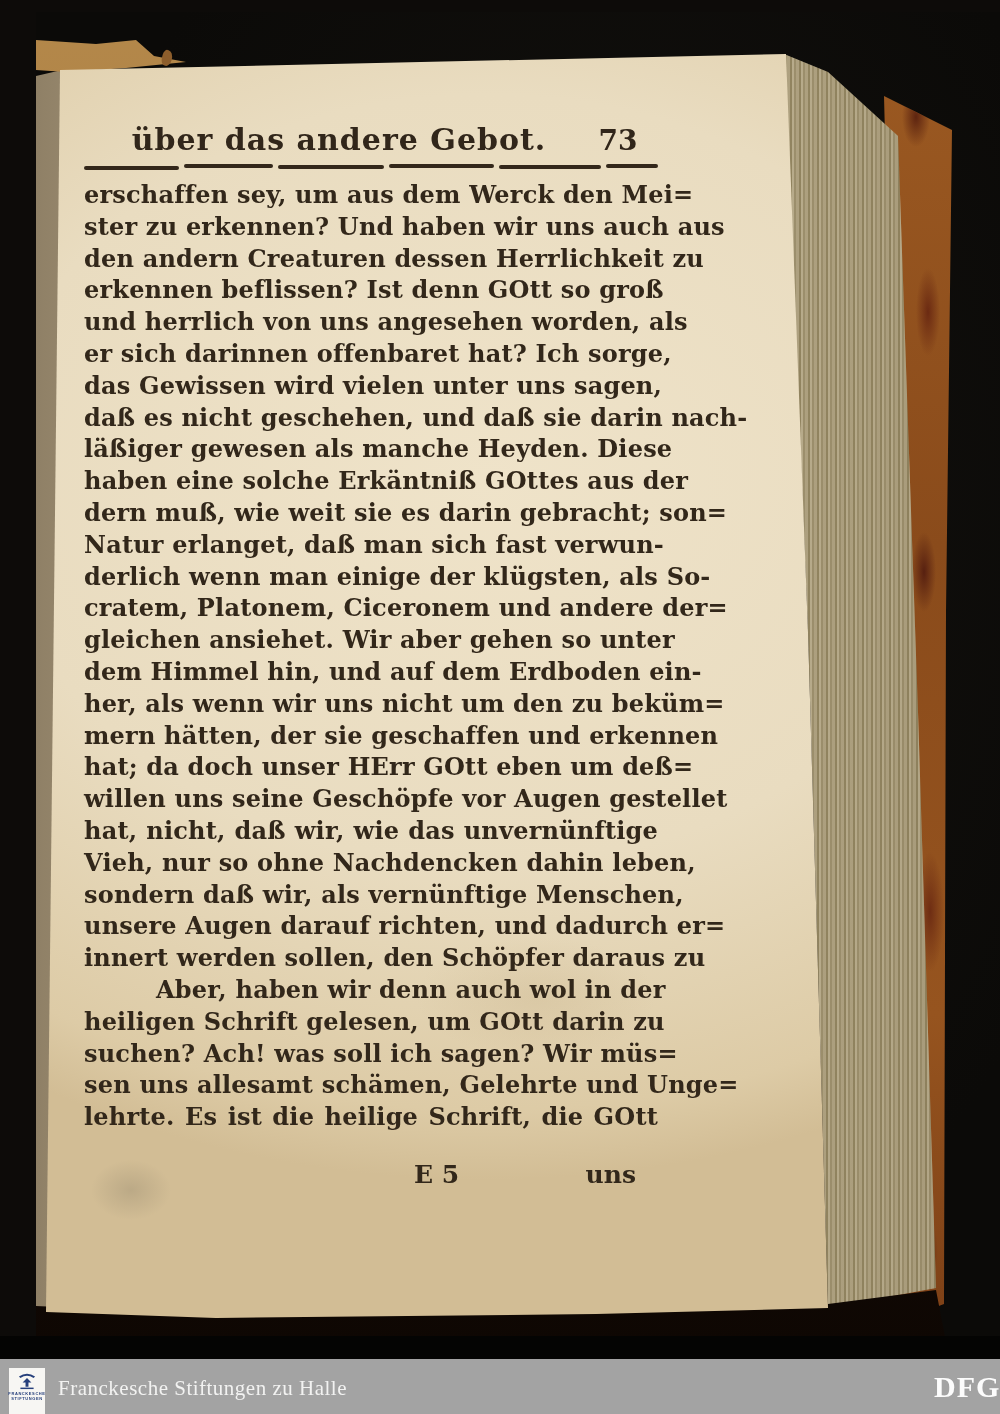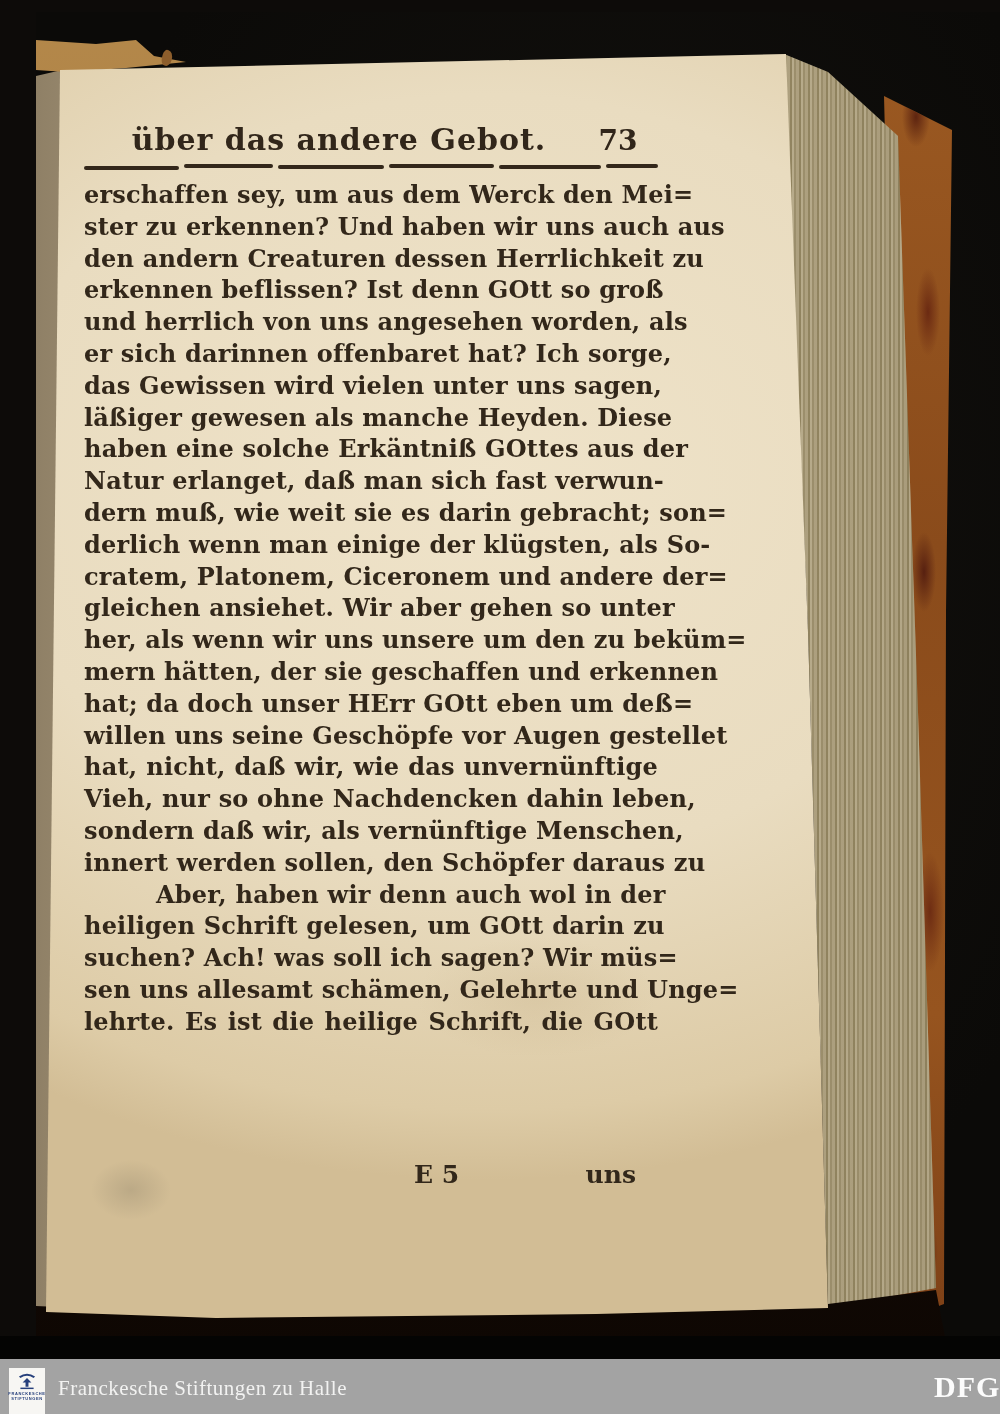--- a/index.html
+++ b/index.html
@@ -153,34 +153,37 @@
       <span class="seg6"></span>
     </div>
     <div class="text-block">
         <div class="line">erschaffen sey, um aus dem Werck den Mei=</div>
         <div class="line">ster zu erkennen? Und haben wir uns auch aus</div>
         <div class="line">den andern Creaturen dessen Herrlichkeit zu</div>
         <div class="line">erkennen beflissen? Ist denn GOtt so groß</div>
         <div class="line">und herrlich von uns angesehen worden, als</div>
         <div class="line">er sich darinnen offenbaret hat? Ich sorge,</div>
         <div class="line">das Gewissen wird vielen unter uns sagen,</div>
+        <div class="line">daß es nicht geschehen, und daß sie darin nach-</div>
         <div class="line">läßiger gewesen als manche Heyden. Diese</div>
         <div class="line">haben eine solche Erkäntniß GOttes aus der</div>
+        <div class="line">dern muß, wie weit sie es darin gebracht; son=</div>
         <div class="line">Natur erlanget, daß man sich fast verwun-</div>
-        <div class="line">dern muß, wie weit sie es darin gebracht; son=</div>
         <div class="line">derlich wenn man einige der klügsten, als So-</div>
         <div class="line">cratem, Platonem, Ciceronem und andere der=</div>
         <div class="line">gleichen ansiehet. Wir aber gehen so unter</div>
-        <div class="line">her, als wenn wir uns unsere um den zu beküm=</div>
+        <div class="line">dem Himmel hin, und auf dem Erdboden ein-</div>
+        <div class="line">her, als wenn wir uns nicht um den zu beküm=</div>
         <div class="line">mern hätten, der sie geschaffen und erkennen</div>
         <div class="line">hat; da doch unser HErr GOtt eben um deß=</div>
         <div class="line">willen uns seine Geschöpfe vor Augen gestellet</div>
         <div class="line">hat, nicht, daß wir, wie das unvernünftige</div>
         <div class="line">Vieh, nur so ohne Nachdencken dahin leben,</div>
         <div class="line">sondern daß wir, als vernünftige Menschen,</div>
+        <div class="line">unsere Augen darauf richten, und dadurch er=</div>
         <div class="line">innert werden sollen, den Schöpfer daraus zu</div>
         <div class="line indent">Aber, haben wir denn auch wol in der</div>
         <div class="line">heiligen Schrift gelesen, um GOtt darin zu</div>
         <div class="line">suchen? Ach! was soll ich sagen? Wir müs=</div>
         <div class="line">sen uns allesamt schämen, Gelehrte und Unge=</div>
         <div class="line">lehrte. Es ist die heilige Schrift, die GOtt</div>
       </div>
     <div class="signature-row">
       <span class="signature-mark">E 5</span>
       <span class="catchword">uns</span>

